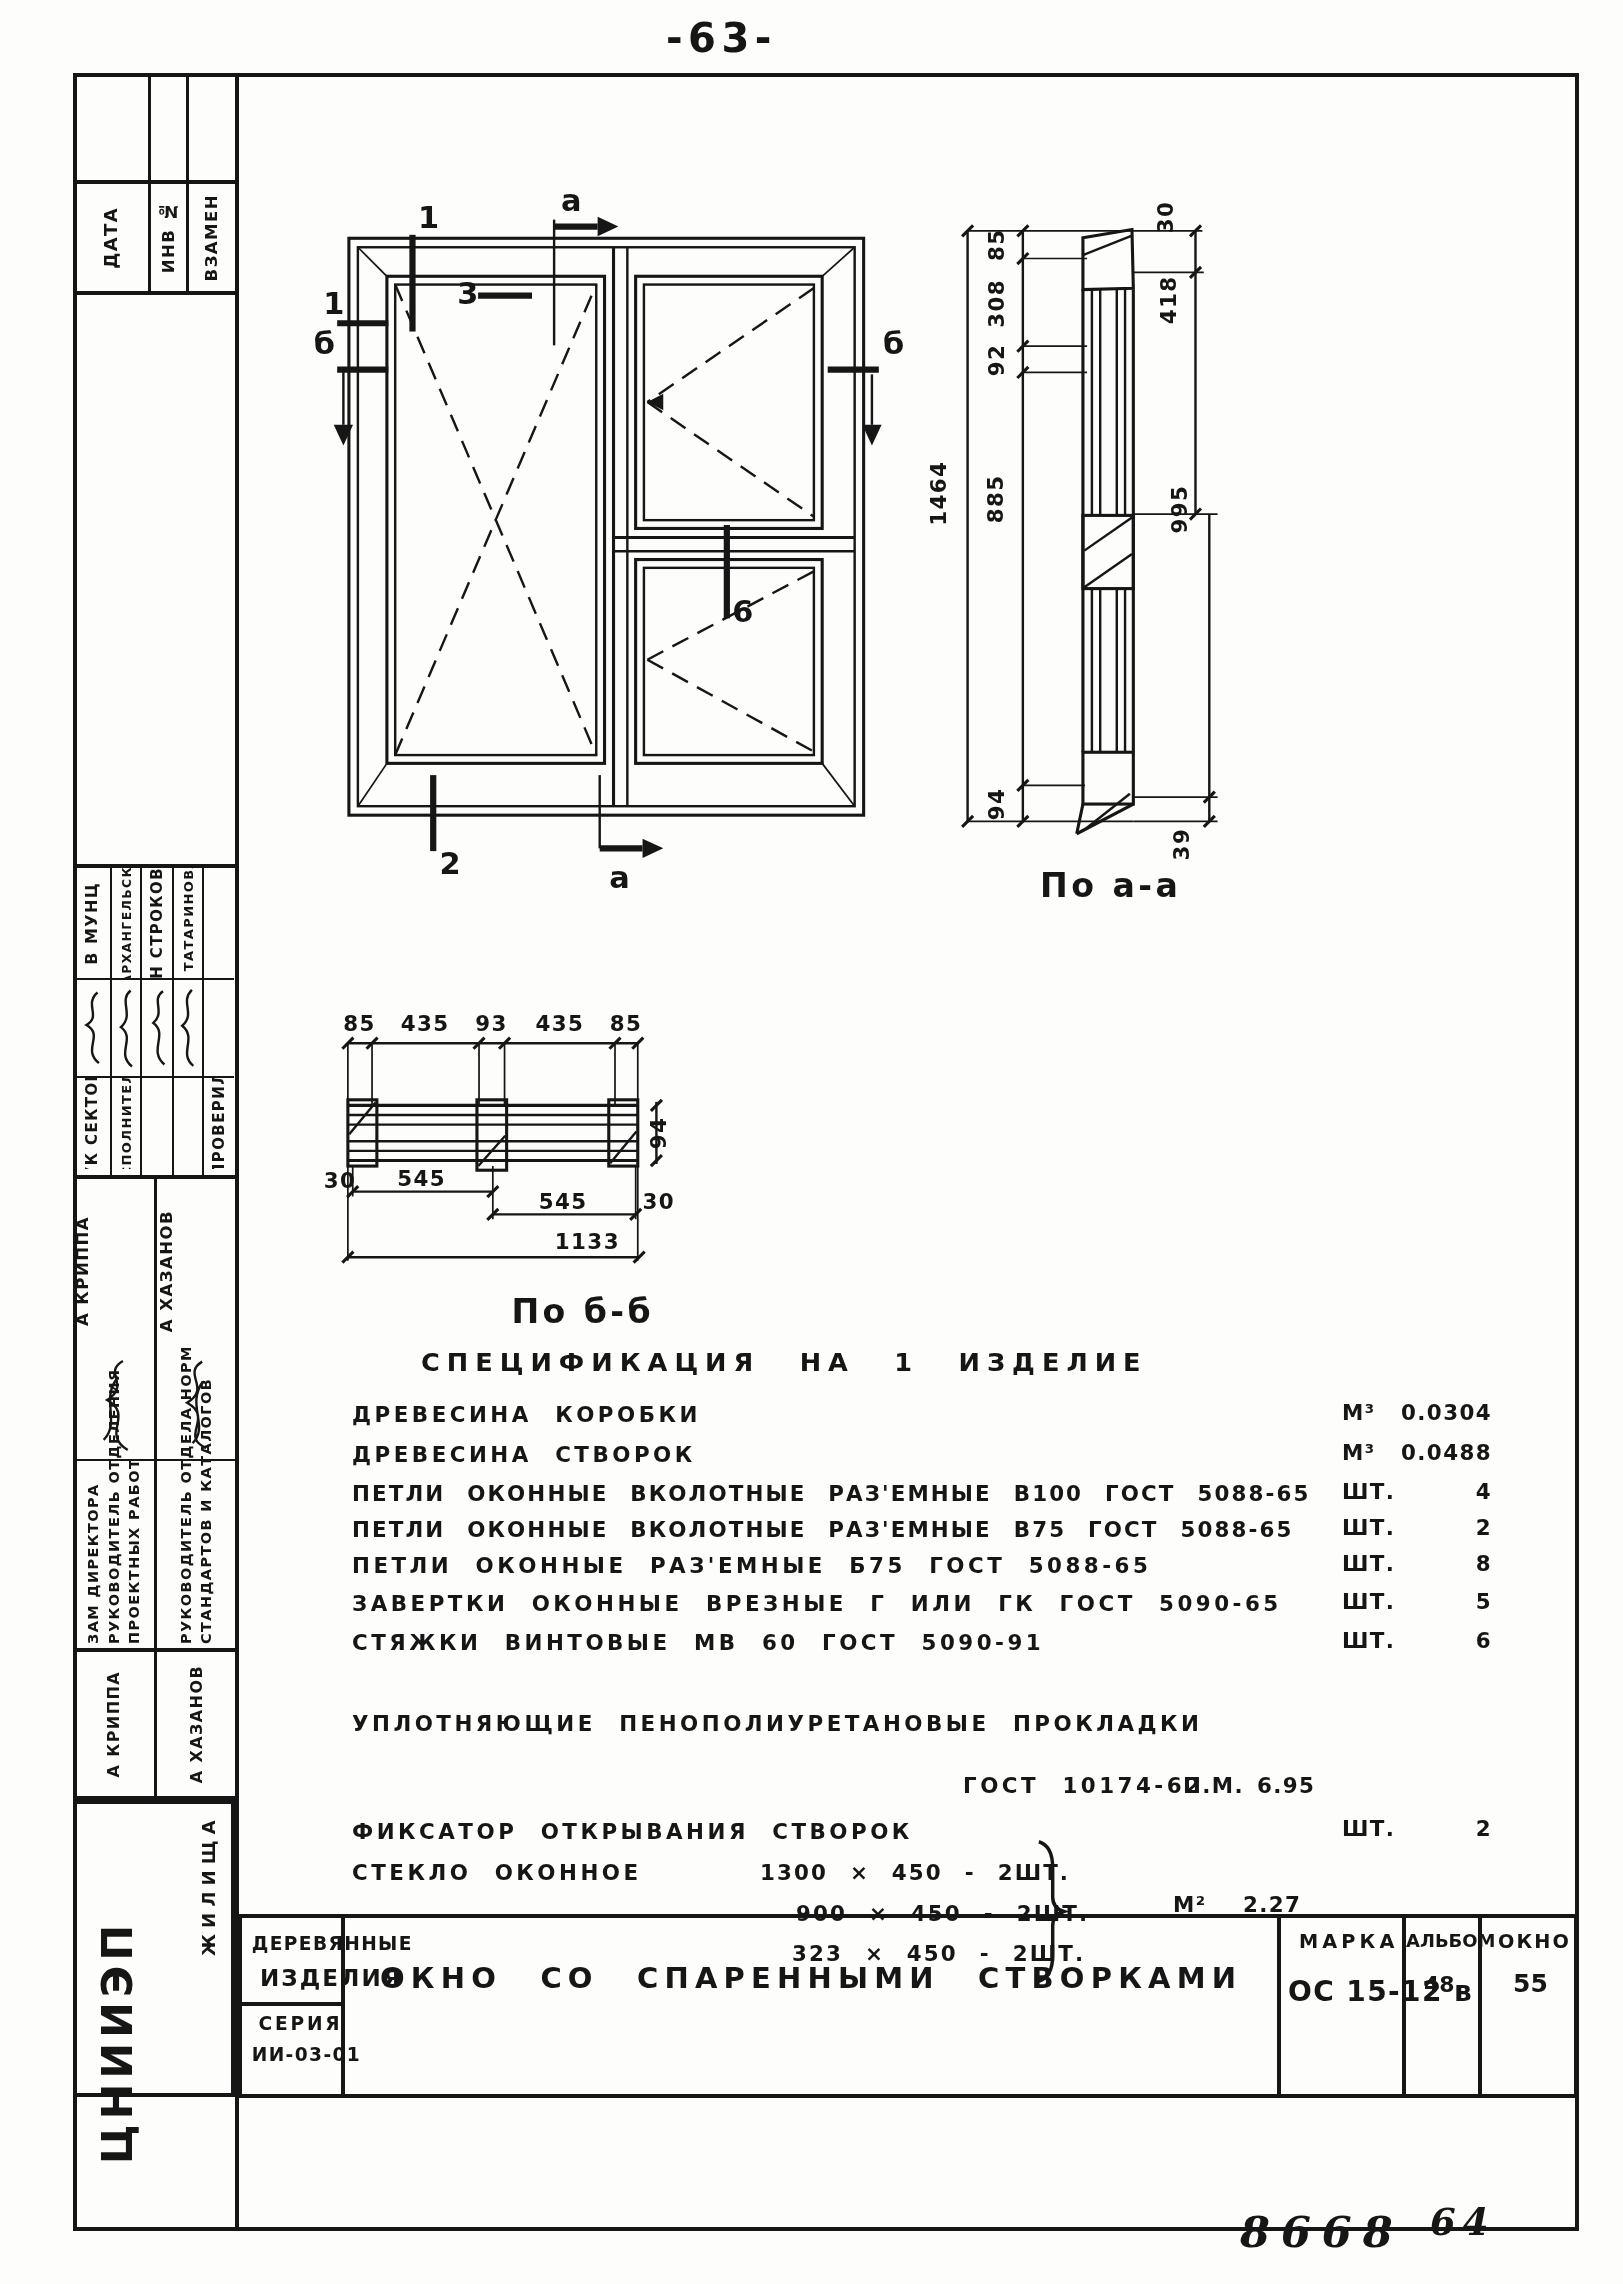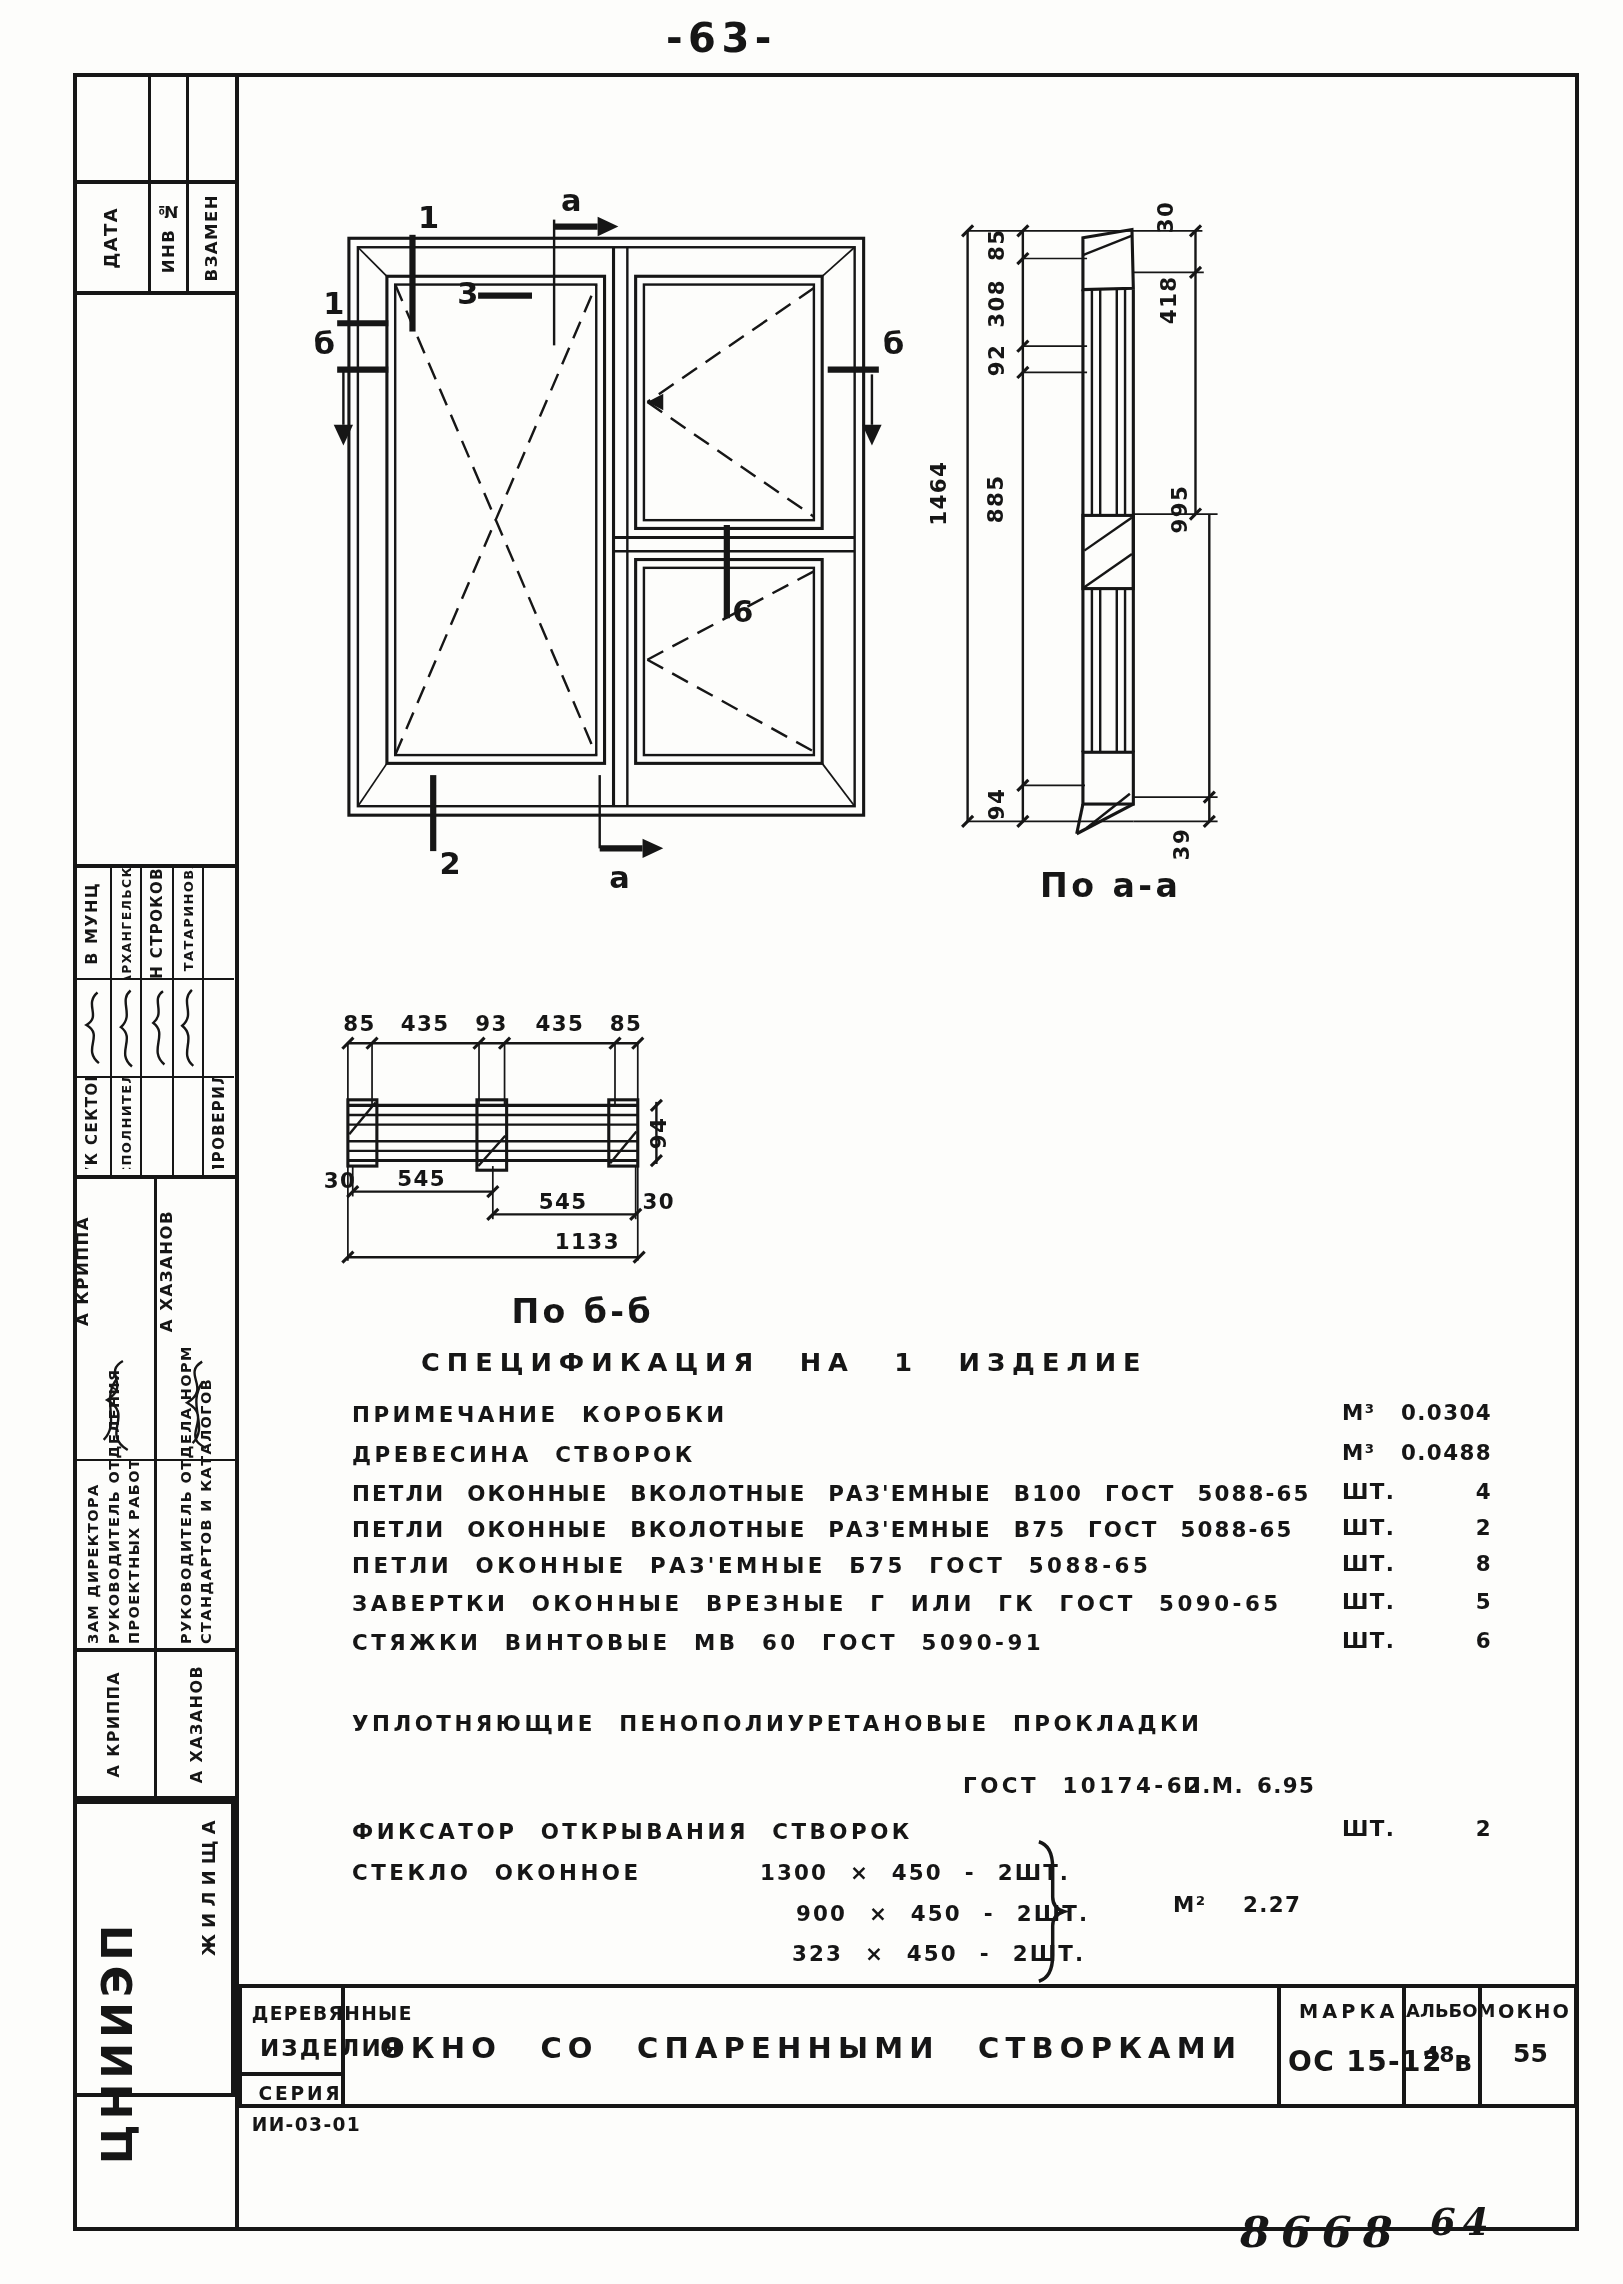--- a/index.html
+++ b/index.html
@@ -45,21 +45,21 @@
   .marktext { font:bold 44px "DejaVu Sans",sans-serif; fill:#161616; }
   .captext  { font:bold 48px "DejaVu Sans",sans-serif; fill:#161616; letter-spacing:5px; }
   
   .spec-line { position:absolute; white-space:nowrap; font:bold 21.4px "DejaVu Sans",sans-serif;
                letter-spacing:3.5px; word-spacing:12.4px; }
   .spec-title { font:bold 25.6px "DejaVu Sans",sans-serif; letter-spacing:7px; word-spacing:23.5px; }
   .spec-val { font:bold 21.4px "DejaVu Sans",sans-serif; letter-spacing:1.4px; }
   .qty { width:97px; text-align:right; }
   .note-big { font:bold 27px "DejaVu Sans",sans-serif; letter-spacing:2.1px; }
   
-  .tb { position:absolute; left:238px; top:1984px; width:1340px; height:124px;
+  .tb { position:absolute; left:238px; top:1914px; width:1340px; height:184px;
         border:4.8px solid #161616; }
   .tb-v { position:absolute; top:0; bottom:0; width:4.1px; background:#161616; }
   .tb-text { position:absolute; white-space:nowrap; font-weight:bold; }
   .hand { font-family:"DejaVu Serif", serif; font-style:italic; font-weight:bold; }
   .pageno { position:absolute; font:bold 40px "DejaVu Sans",sans-serif; letter-spacing:5.5px; }
 </style>
 </head>
 <body>
 
 <div class="page">
@@ -380,21 +380,21 @@
     <line class="s3" x1="53" y1="390" x2="475" y2="390"></line>
     <line class="s4" x1="45" y1="398" x2="61" y2="382"></line>
     <line class="s4" x1="467" y1="398" x2="483" y2="382"></line>
     <text class="dimtext" x="400" y="378" text-anchor="middle">1133</text>
 
     <text class="captext" x="290" y="485">По б-б</text>
   </svg>
 
   <div class="spec-line spec-title" style="left:421px;top:1347px">СПЕЦИФИКАЦИЯ  НА  1 ИЗДЕЛИЕ</div>
 
-  <div class="spec-line" style="left:352px;top:1402px">ПРИМЕЧАНИЕ  КОРОБКИ</div>
+  <div class="spec-line" style="left:352px;top:1402px">ДРЕВЕСИНА  КОРОБКИ</div>
   <div class="spec-line spec-val" style="left:1342px;top:1400px">М³</div>
   <div class="spec-line spec-val qty" style="left:1395px;top:1400px">0.0304</div>
 
   <div class="spec-line" style="left:352px;top:1442px">ДРЕВЕСИНА  СТВОРОК</div>
   <div class="spec-line spec-val" style="left:1342px;top:1440px">М³</div>
   <div class="spec-line spec-val qty" style="left:1395px;top:1440px">0.0488</div>
 
   <div class="spec-line" style="left:352px;top:1481px;letter-spacing:2.1px">ПЕТЛИ ОКОННЫЕ ВКОЛОТНЫЕ РАЗ'ЕМНЫЕ В100 ГОСТ 5088-65</div>
   <div class="spec-line spec-val" style="left:1342px;top:1479px">ШТ.</div>
   <div class="spec-line spec-val qty" style="left:1395px;top:1479px">4</div>

